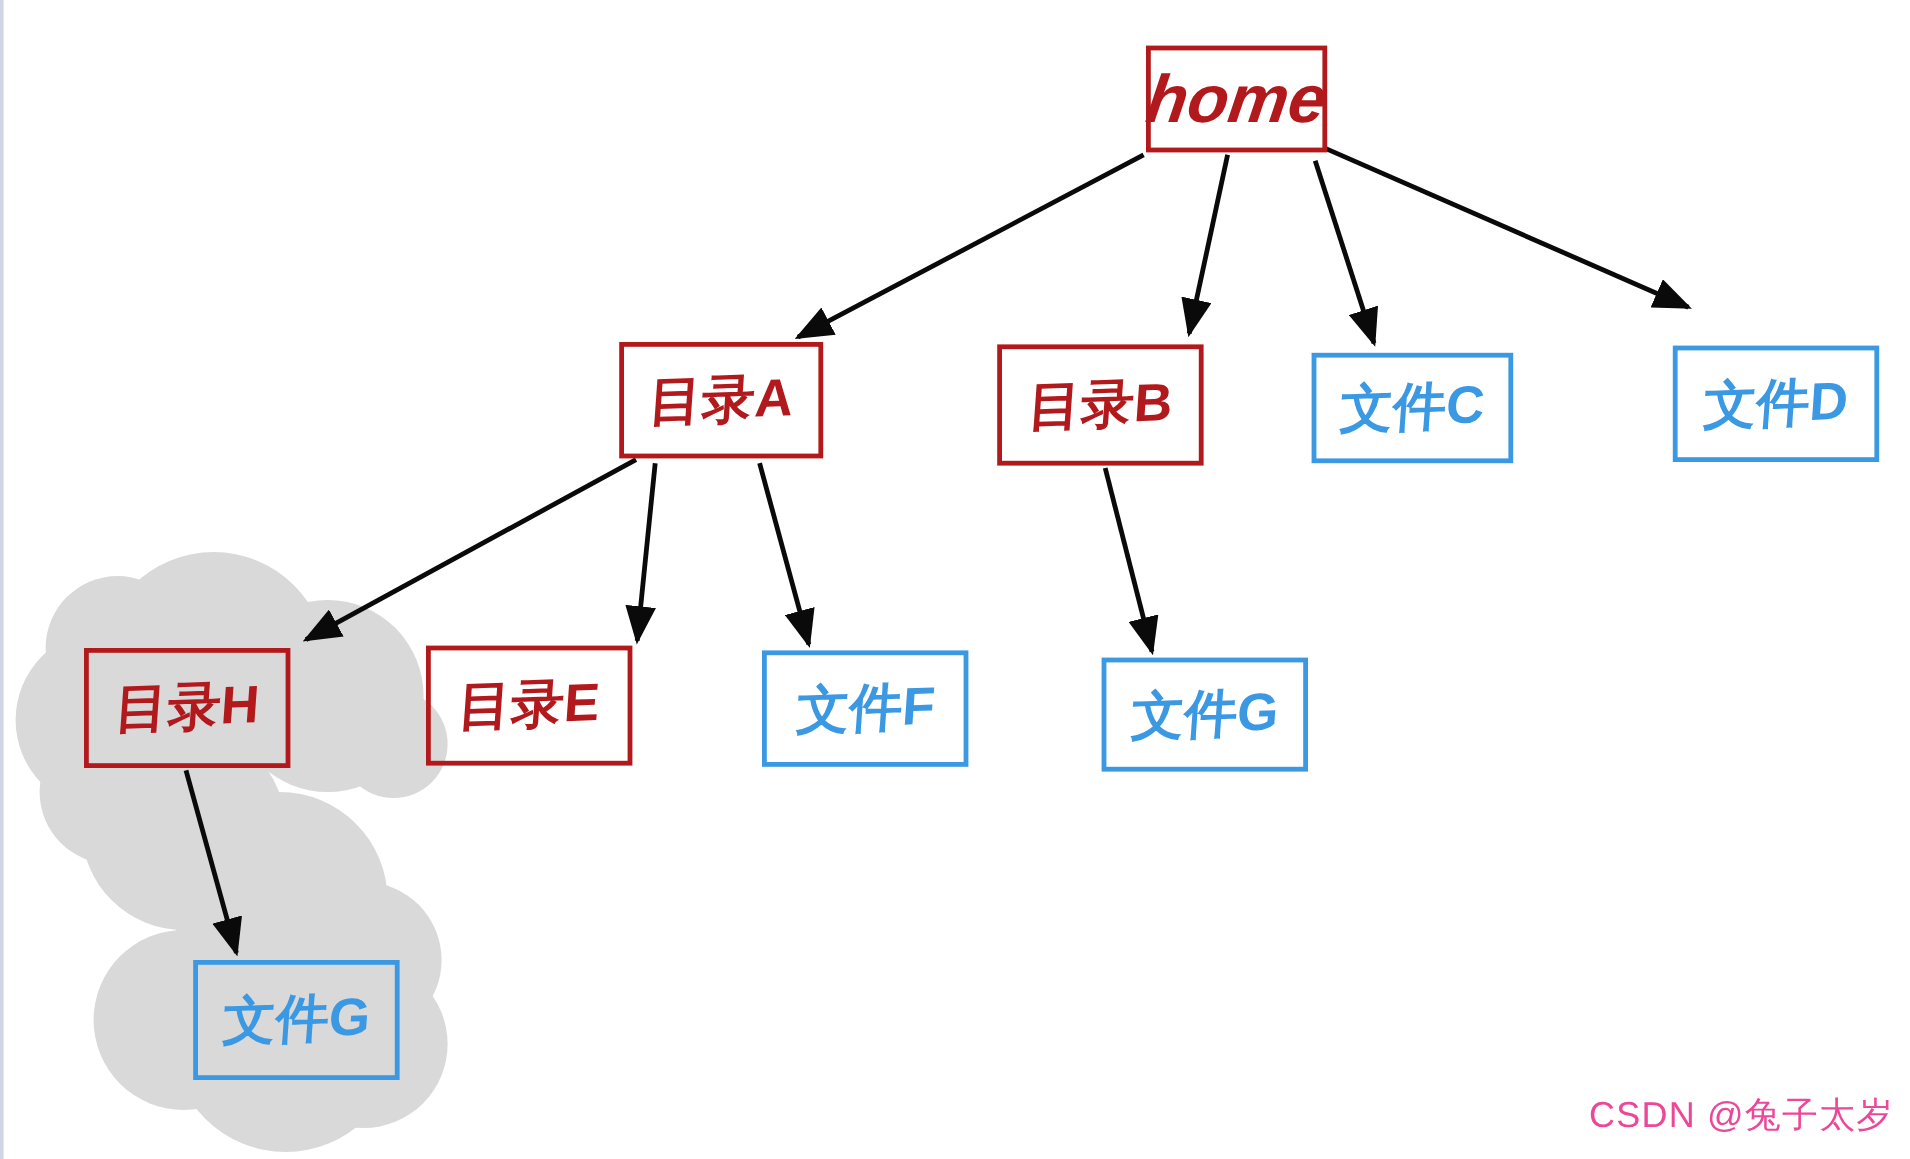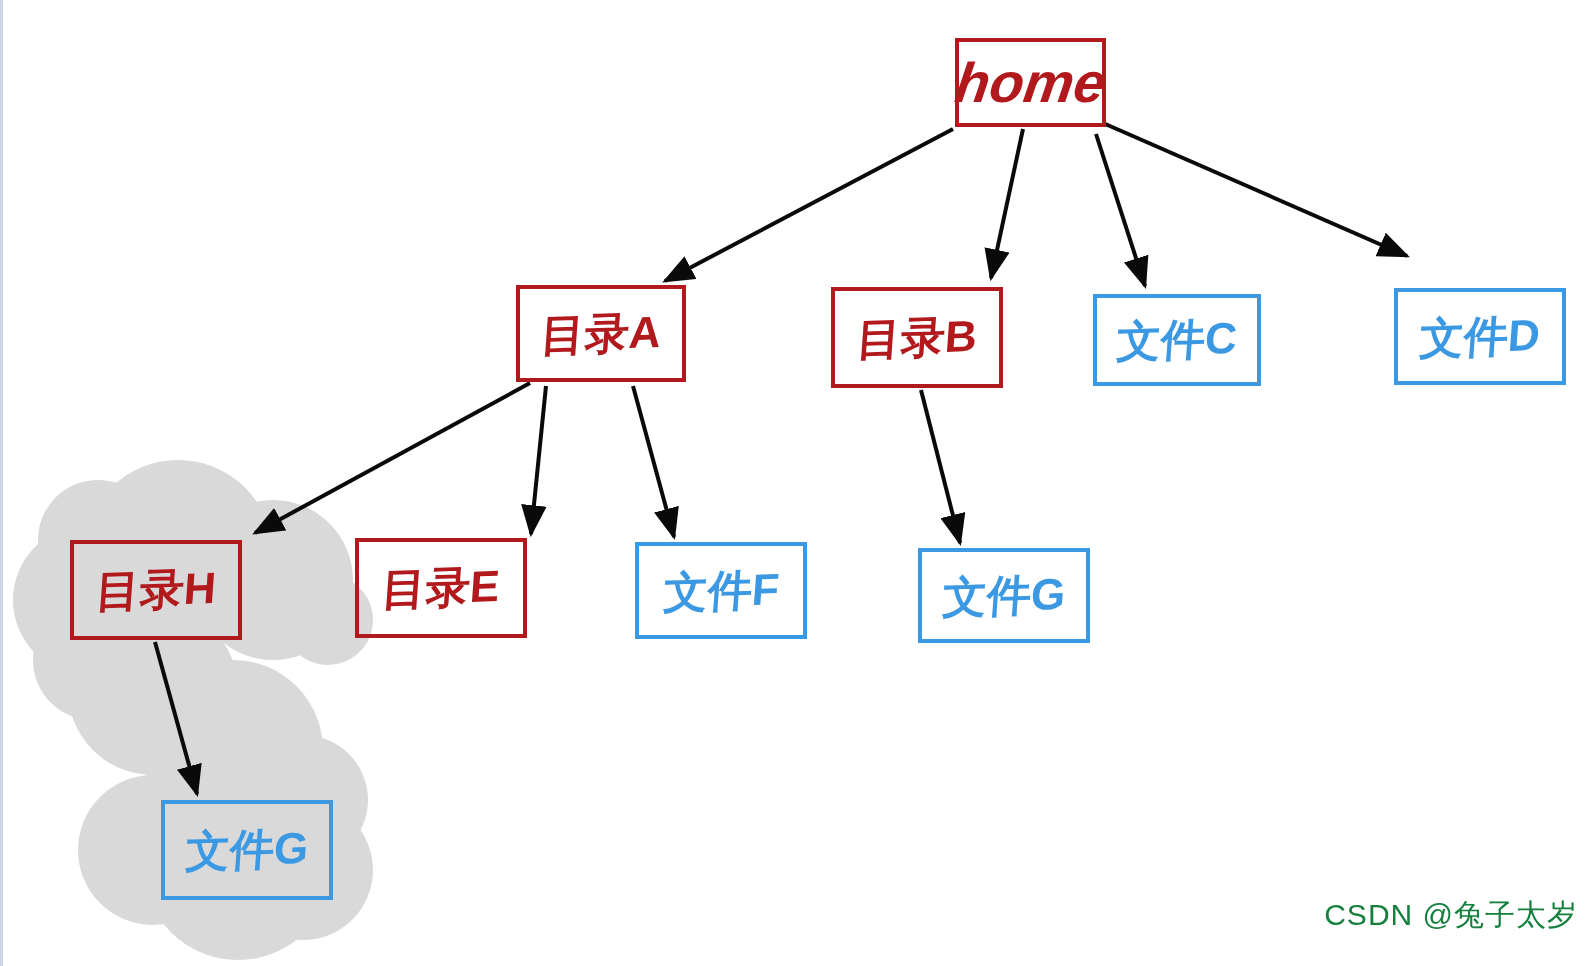--- a/index.html
+++ b/index.html
@@ -48,23 +48,23 @@
   }
   .home-label {
     font-style: italic;
     font-size: 56px;
     font-weight: bold;
     transform: skewX(-8deg);
   }
   .watermark {
     position: absolute;
     right: 14px;
-    bottom: 30px;
+    bottom: 16px;
     font-size: 30px;
-    color: #15803d;
+    color: #ec4899;
     letter-spacing: 1px;
   }
 </style>
 </head>
 <body>
 
 <div class="canvas">
 
   <svg class="layer" width="1592" height="966" viewBox="0 0 1592 966">
     <defs>

